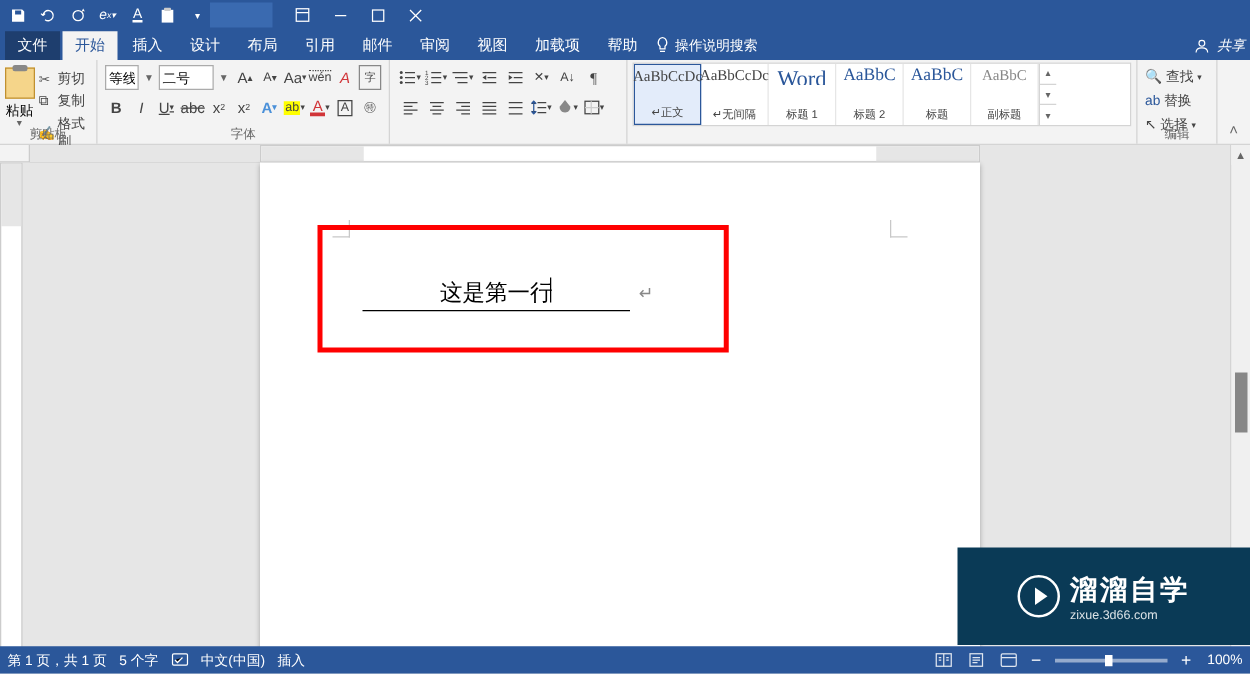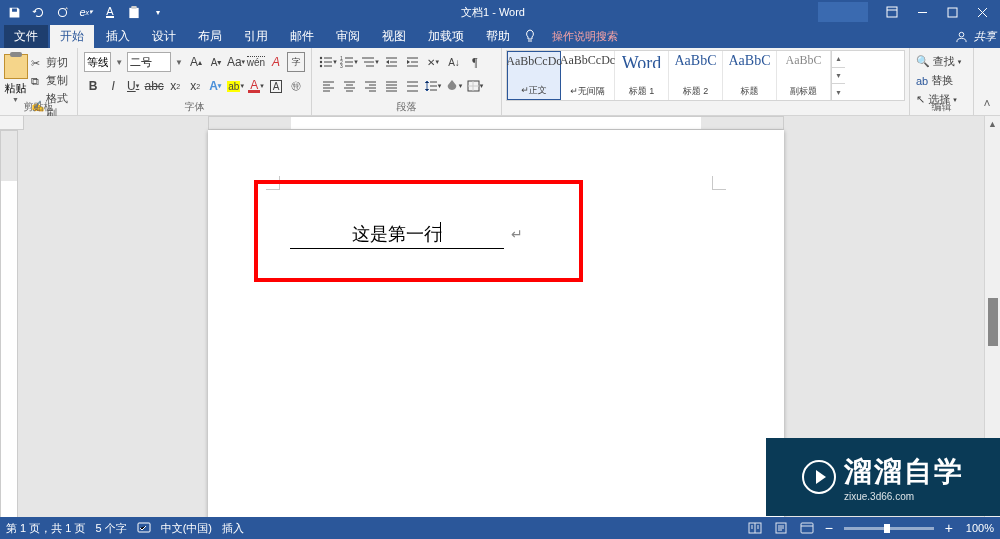--- a/index.html
+++ b/index.html
@@ -10,21 +10,21 @@
     .title-bar-center { flex: 1; text-align: center; font-size: 11px; }
     .title-bar-right { display: flex; align-items: center; gap: 2px; }
     .qat-btn { width: 20px; height: 20px; display: flex; align-items: center; justify-content: center; color: white; cursor: pointer; font-size: 11px; }
     .win-btn { width: 28px; height: 24px; display: flex; align-items: center; justify-content: center; color: white; cursor: pointer; }
     .avatar-box { width: 50px; height: 20px; background: #3a6ab0; margin-right: 8px; }
 
     .menu-bar { height: 24px; background: #2b579a; display: flex; align-items: center; padding: 0 4px; gap: 2px; }
     .menu-item { padding: 3px 10px; color: white; font-size: 12px; cursor: pointer; }
     .menu-item.file { background: #1e3e6e; }
     .menu-item.active { background: #f3f3f3; color: #2b579a; }
-    .help-section { display: flex; align-items: center; gap: 16px; color: #fca5a5; margin-left: 2px;}
+    .help-section { display: flex; align-items: center; gap: 4px; color: #ffffff; margin-left: 2px;}
     .menu-right { margin-left: auto; display: flex; align-items: center; color: white; gap: 6px;}
 
     .ribbon { height: 68px; background: #f3f3f3; display: flex; border-bottom: 1px solid #d4d4d4; position: relative; }
     .ribbon-group { border-right: 1px solid #d4d4d4; padding: 2px 4px 0 4px; display: flex; flex-direction: column; position: relative; }
     .ribbon-group-label { position: absolute; bottom: 1px; left: 0; right: 0; text-align: center; font-size: 10px; color: #666; }
 
     .clipboard-group { width: 78px; display: flex; flex-direction: row; padding: 4px 4px 12px 2px; }
     .paste-btn { display: flex; flex-direction: column; align-items: center; width: 32px; padding-top: 2px; cursor: pointer; }
     .paste-icon { width: 24px; height: 28px; background: #f5d58a; border: 1px solid #c09030; position: relative; }
     .paste-icon::before { content:""; position:absolute; top:-3px; left:5px; width:12px; height:5px; background:#888; border-radius:2px;}
@@ -94,21 +94,21 @@
     .status-right { margin-left: auto; display: flex; align-items: center; gap: 4px; }
     .view-btn { width: 22px; height: 18px; display: flex; align-items: center; justify-content: center; cursor: pointer; opacity: 0.85;}
     .zoom-slider{width:90px;height:3px;background:rgba(255,255,255,0.5);position:relative;margin:0 4px;}
     .zoom-thumb{position:absolute;left:45%;top:-3px;width:6px;height:9px;background:white;}
     .zoom-btn{cursor:pointer;width:14px;text-align:center;font-size:14px;line-height:14px;}
 
     .watermark { position: absolute; right: 0; bottom: 22px; width: 234px; height: 78px; background: #0a3a56; color: white; display: flex; align-items: center; justify-content: center; gap: 8px; }
     .wm-play { width: 34px; height: 34px; border: 2px solid white; border-radius: 50%; display: flex; align-items: center; justify-content: center; }
     .wm-play::after{content:"";width:0;height:0;border-left:10px solid white;border-top:7px solid transparent;border-bottom:7px solid transparent;margin-left:3px;}
     .wm-text{display:flex;flex-direction:column;align-items:flex-start;}
-    .wm-brand{font-size:28px;font-weight:bold;letter-spacing:2px;}
+    .wm-brand{font-size:22px;font-weight:bold;letter-spacing:2px;}
     .wm-url{font-size:10px;opacity:0.85;}
 
     svg{display:block;}
   </style>
 </head>
 <body>
 
 <div class="title-bar">
   <div class="title-bar-left">
     <div class="qat-btn">
@@ -132,21 +132,20 @@
         <span style="border-bottom:2px solid #fff;line-height:9px;">A</span>
       </div>
     <div class="qat-btn">
         <svg width="12" height="13" viewBox="0 0 12 14">
           <rect x="1" y="2" width="10" height="11" fill="#fff" stroke="currentColor" stroke-width="0"></rect>
           <rect x="3" y="0" width="6" height="3" rx="1" fill="#ccc"></rect>
         </svg>
       </div>
     <div class="qat-btn" style="font-size:8px;">▾</div>
   </div>
-  <div class="title-bar-center">文档1 - Word</div>
   <div class="title-bar-right">
     <div class="avatar-box"></div>
     <div class="win-btn">
         <svg width="12" height="12" viewBox="0 0 12 12">
           <rect x="1" y="1" width="10" height="10" fill="none" stroke="currentColor"></rect>
           <path stroke="currentColor" d="M1 4h10"></path>
         </svg>
       </div>
     <div class="win-btn">
         <svg width="11" height="11" viewBox="0 0 11 11">
@@ -351,21 +350,20 @@
           <span style="font-size:7px;">▾</span>
         </div>
       <div class="ribbon-btn">
           <svg width="13" height="12" viewBox="0 0 13 12">
             <rect x="1" y="1" width="11" height="10" fill="none" stroke="#444"></rect>
             <path stroke="#ccc" d="M1 6h11M6 1v10"></path>
           </svg>
           <span style="font-size:7px;">▾</span>
         </div>
     </div>
-    <div class="ribbon-group-label">段落</div>
   </div>
 
   <div class="ribbon-group styles-group">
     <div class="styles-gallery">
       <div class="style-item selected">
         <div class="style-preview">AaBbCcDc</div>
         <div class="style-label">↵正文</div>
       </div>
       <div class="style-item">
         <div class="style-preview">AaBbCcDc</div>

